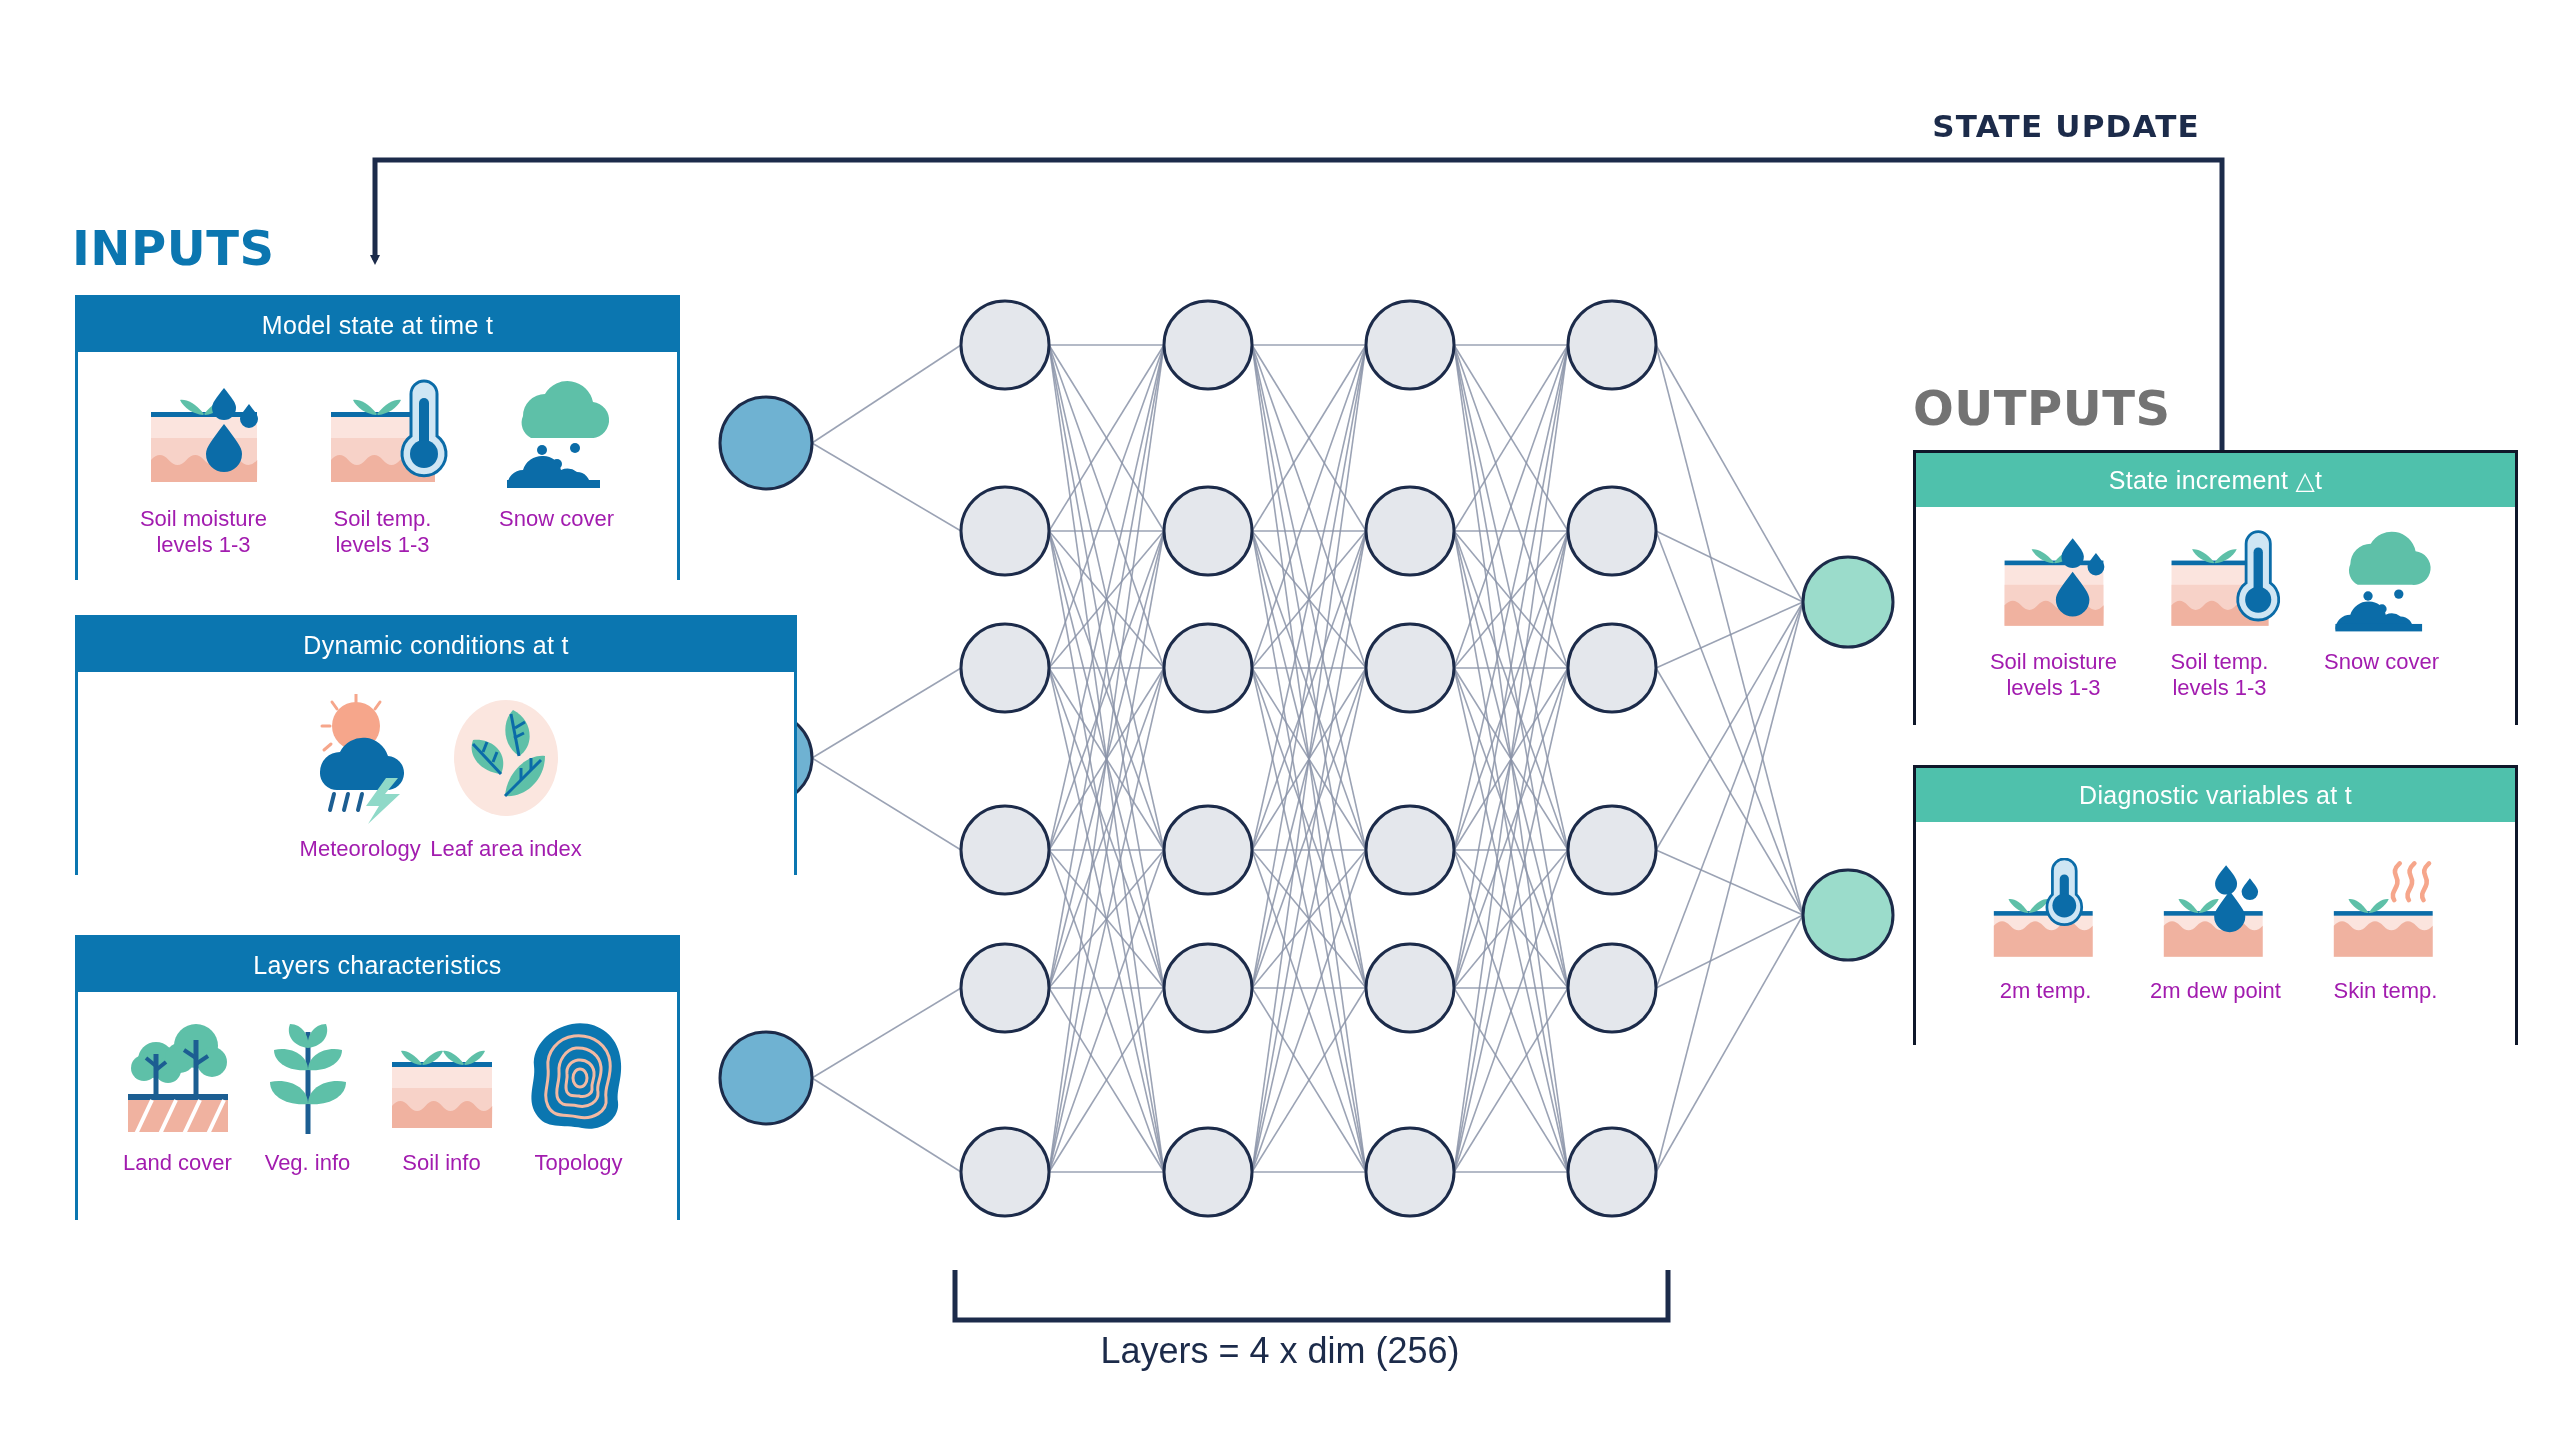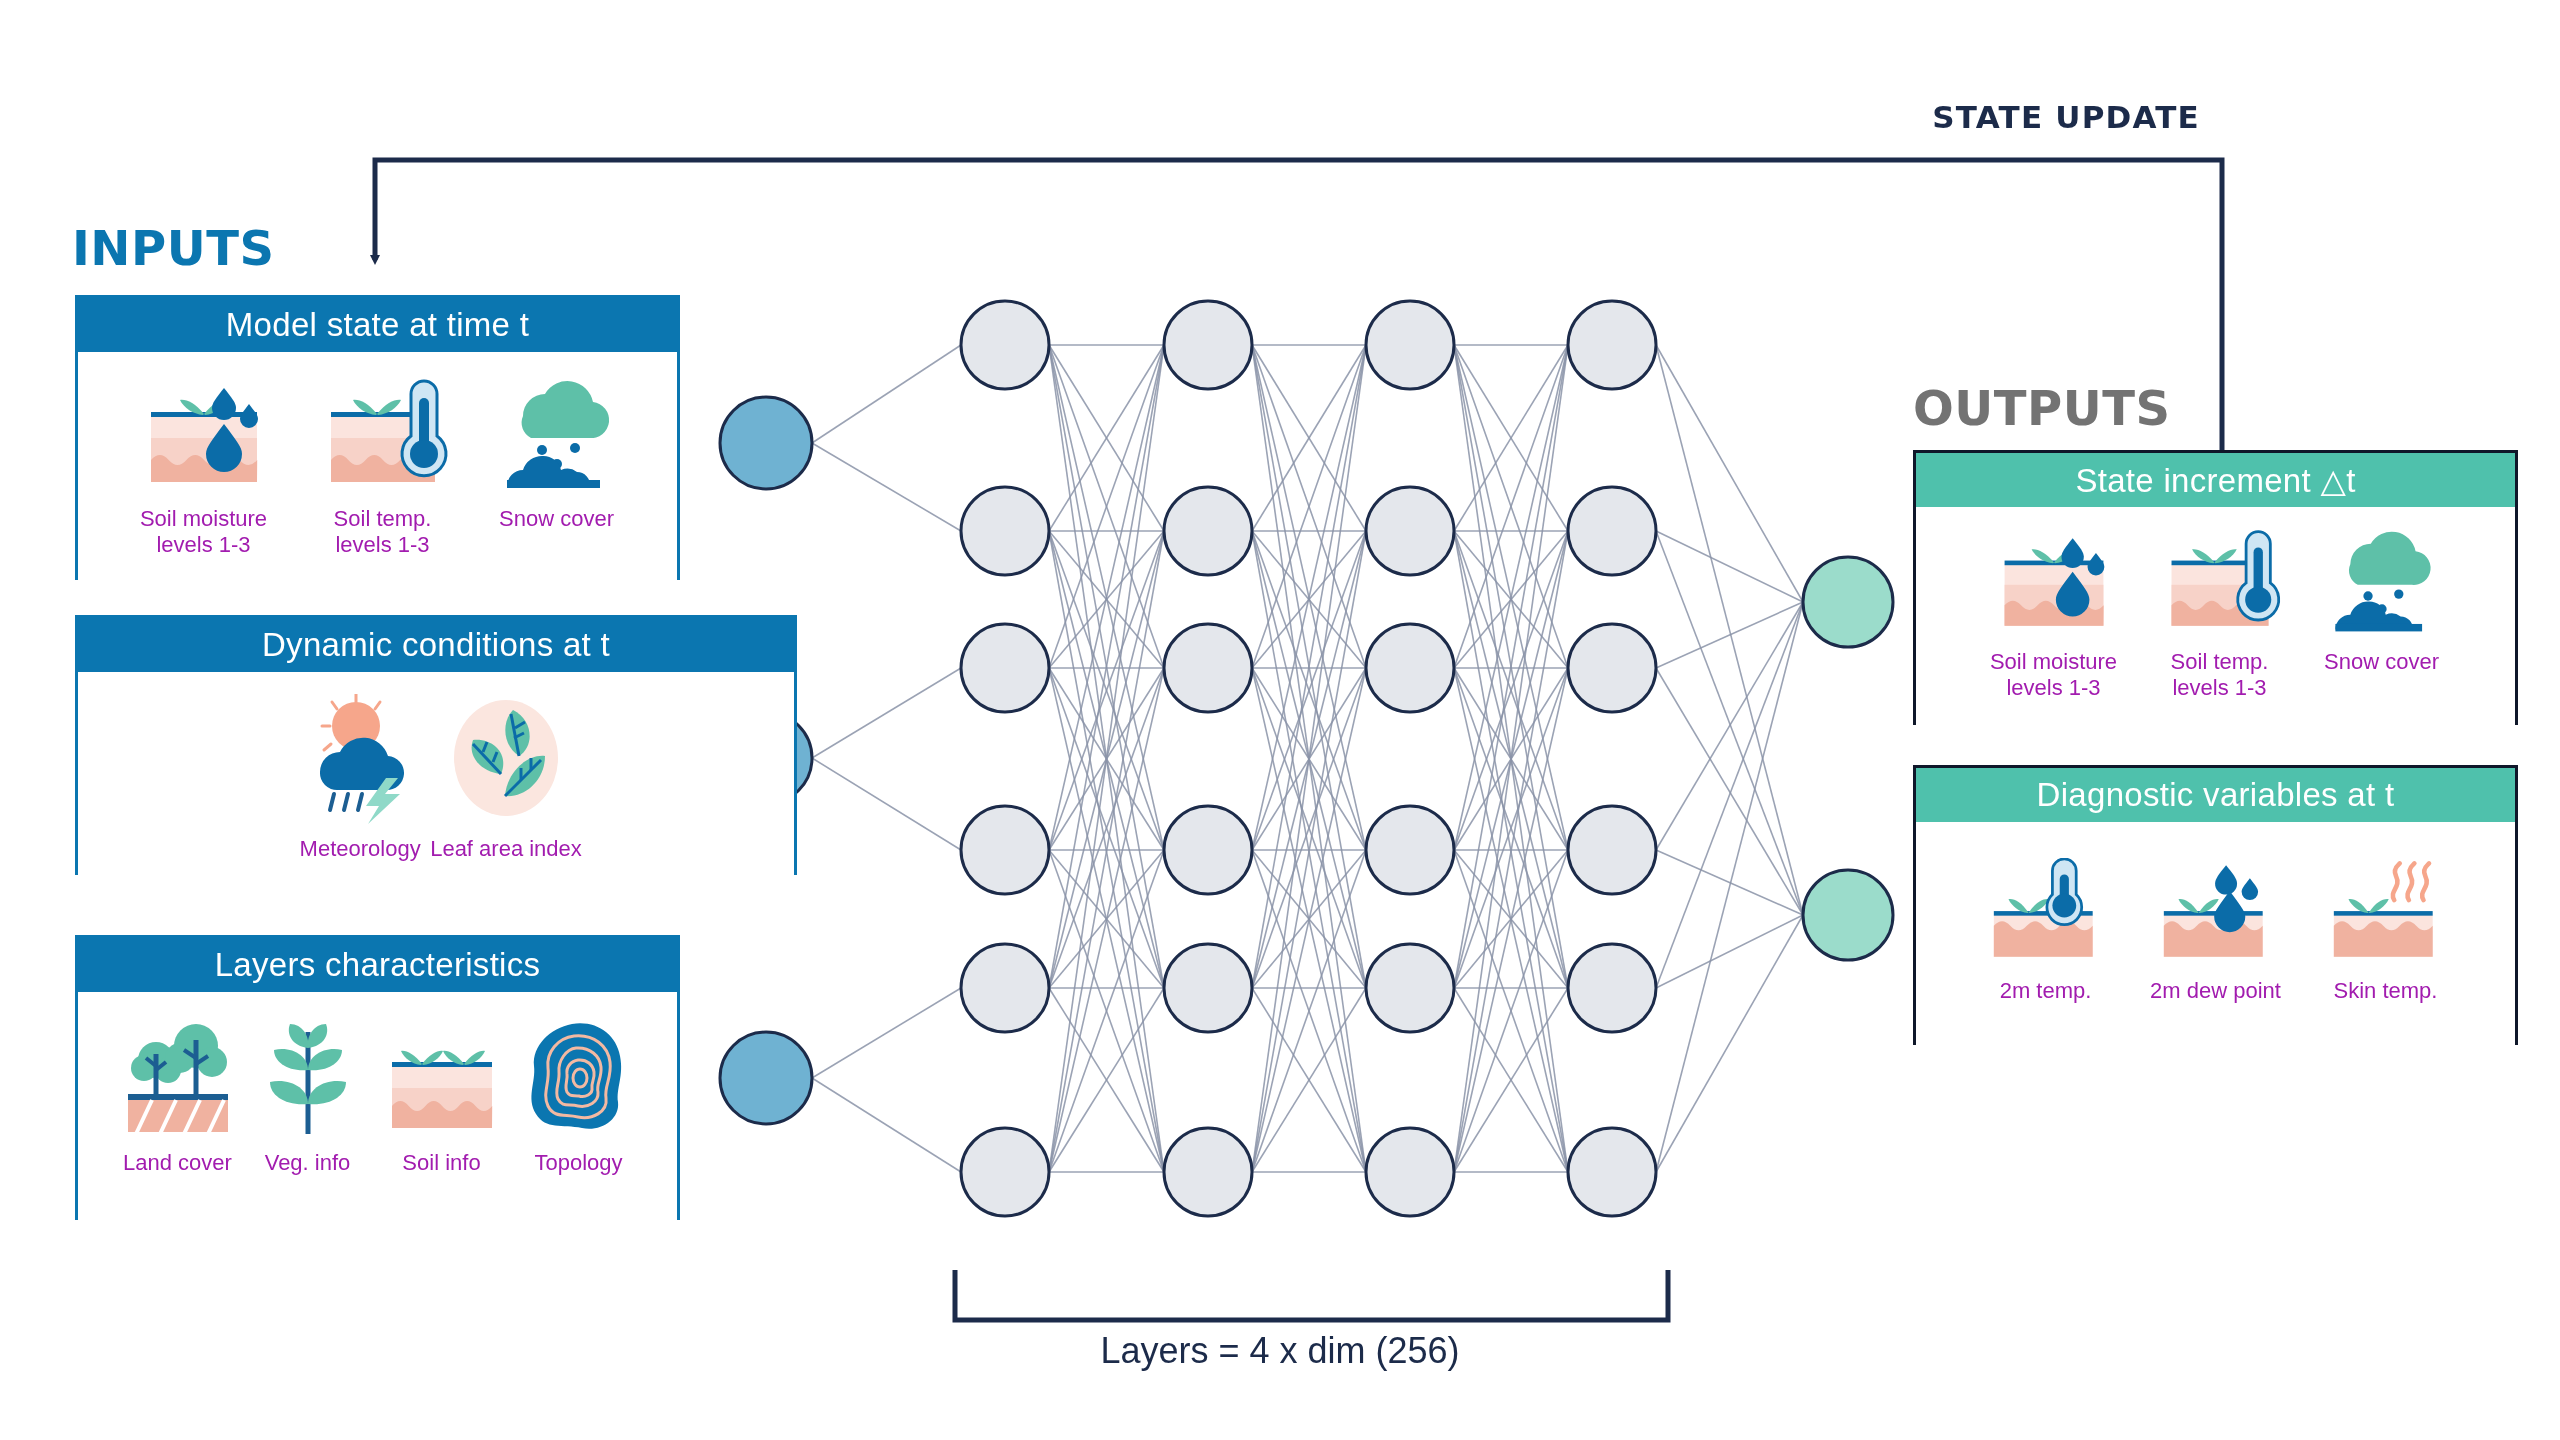--- a/index.html
+++ b/index.html
@@ -9,29 +9,29 @@
   .stage { position:absolute; inset:0; }
 
   
   .sec-title {
     position:absolute; font-weight:bold; letter-spacing:.5px;
     font-family:"DejaVu Sans", sans-serif;
   }
   #inputs-title  { left:72px;  top:220px; font-size:48px; color:#0B76B0; }
   #outputs-title { left:1913px; top:380px; font-size:48px; color:#737373; }
   #state-update-label {
-    position:absolute; right:360px; top:99px; font-size:31px; font-weight:bold;
+    position:absolute; right:360px; top:108px; font-size:31px; font-weight:bold;
     color:#1C2B4A; letter-spacing:1.2px; font-family:"DejaVu Sans", sans-serif;
   }
 
   
   .panel { position:absolute; background:#fff; }
   .panel .hdr {
     height:54px; display:flex; align-items:center; justify-content:center;
-    color:#fff; font-size:33px; letter-spacing:.3px;
+    color:#fff; font-size:25px; letter-spacing:.3px;
     font-family:"Liberation Sans", sans-serif;
   }
   .panel .body {
     display:flex; align-items:flex-start; justify-content:center;
     background:#fff; width:100%;
   }
   .panel.blue  { border:3px solid #0B76B0; }
   .panel.blue  .hdr { background:#0B76B0; }
   .panel.teal  { border:3px solid #0f172a; }
   .panel.teal  .hdr { background:#4FC1AC; }

